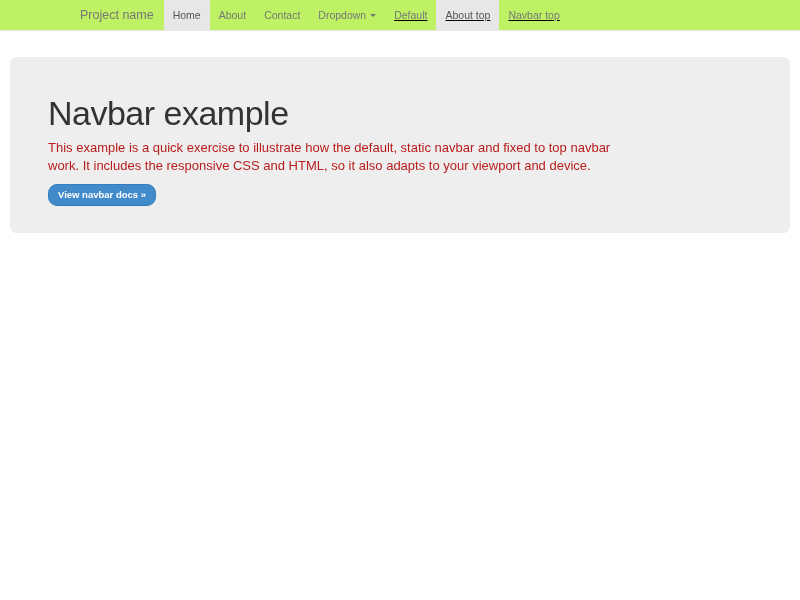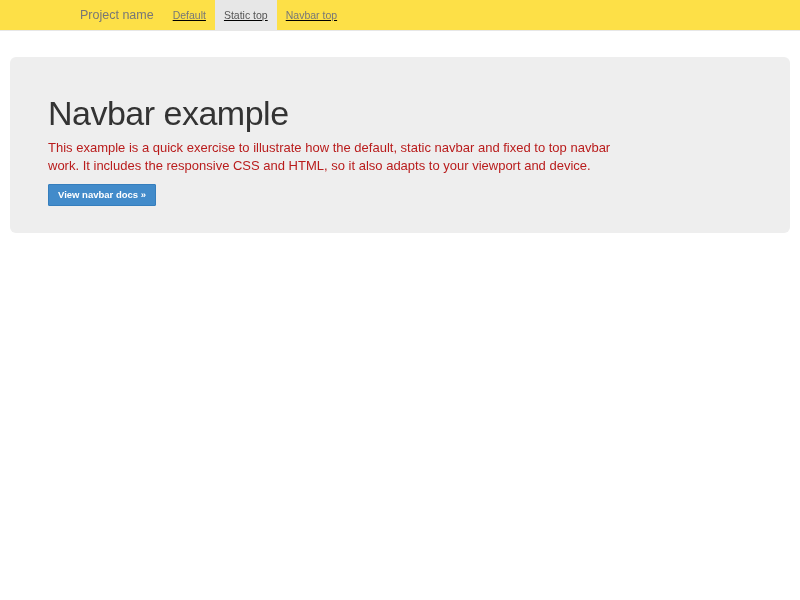--- a/index.html
+++ b/index.html
@@ -7,21 +7,21 @@
     margin: 0; padding: 0;
     width: 800px; height: 600px;
     background: #ffffff;
     font-family: "Liberation Sans", sans-serif;
     overflow: hidden;
   }
 
   
   .navbar {
     height: 31px;
-    background: #fde047;
+    background: #bef264;
     border-bottom: 1px solid #e7e7e7;
   }
   .navbar-inner {
     width: 660px;
     margin: 0 auto;
     height: 30px;
     display: flex;
     align-items: stretch;
   }
   .brand {
@@ -87,43 +87,60 @@
     line-height: 18px;
     color: #b91c1c;
     width: 584px;
   }
   .btn-primary {
     display: inline-block;
     margin-top: 9px;
     padding: 5px 9px;
     background: #428bca;
     border: 1px solid #357ebd;
-    border-radius: 1px;
+    border-radius: 9px;
     color: #ffffff;
     font-size: 9.5px;
     font-weight: bold;
     text-decoration: none;
     line-height: 1;
   }
 </style>
 </head>
 <body>
 
 <nav class="navbar">
   <div class="navbar-inner">
 
     <a class="brand">Project name</a>
 
+    <ul class="nav">
+      <li class="active">
+        <a href="#">Home</a>
+      </li>
+      <li>
+        <a href="#">About</a>
+      </li>
+      <li>
+        <a href="#">Contact</a>
+      </li>
+      <li>
+        <a href="#">
+          <span>Dropdown</span>
+          <span class="caret"></span>
+        </a>
+      </li>
+    </ul>
 
     <ul class="nav nav-right">
       <li>
         <a href="#">Default</a>
       </li>
       <li class="active">
-        <a href="#">Static top</a>
+        <a href="#">About top</a>
       </li>
       <li>
         <a href="#">Navbar top</a>
       </li>
     </ul>
 
   </div>
 </nav>
 
 <main>

